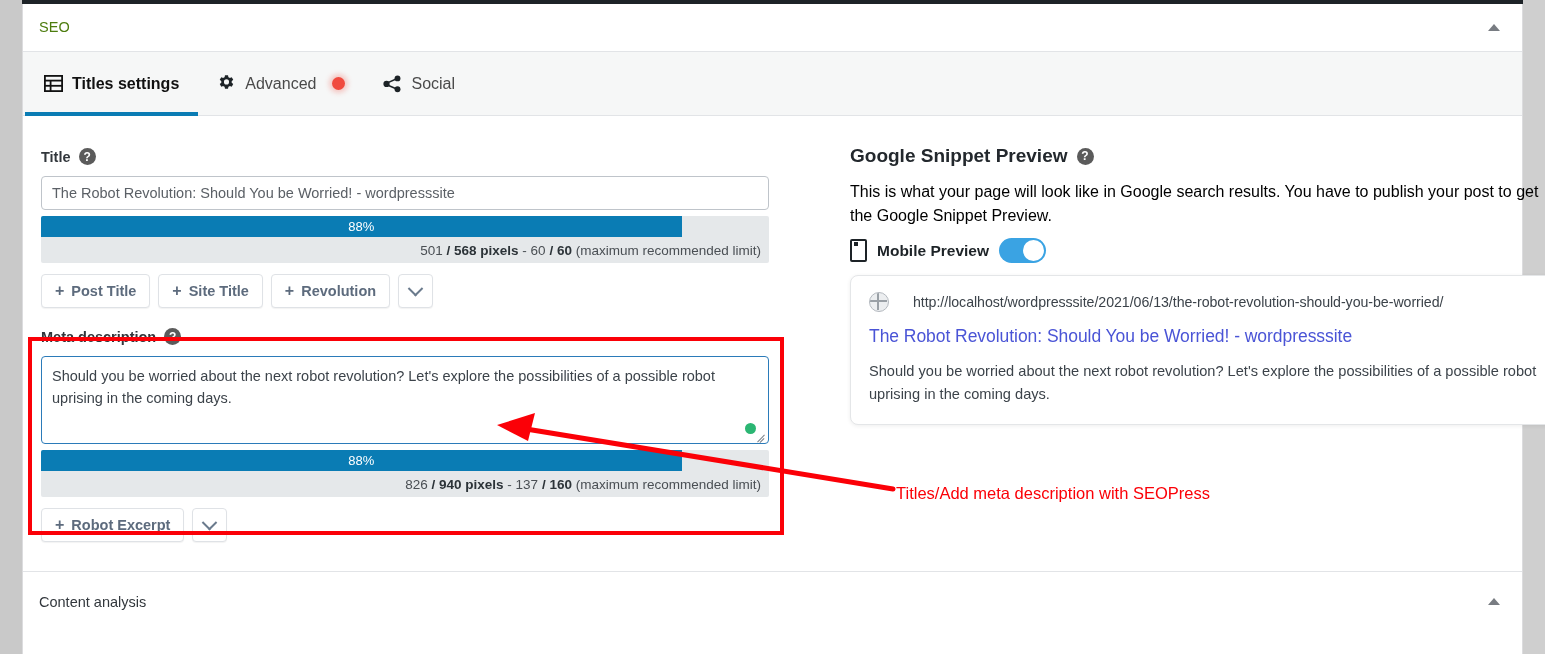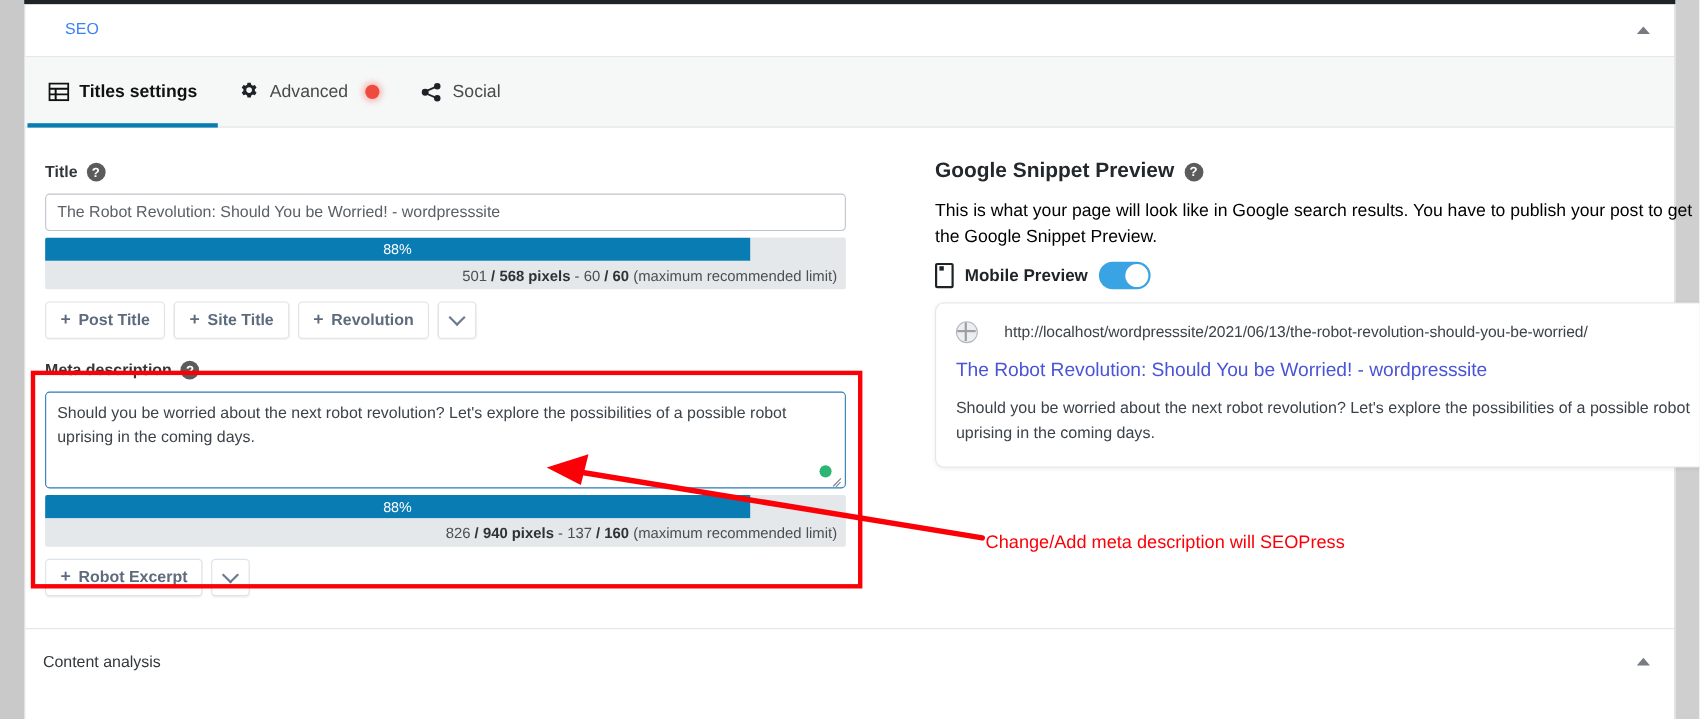--- a/index.html
+++ b/index.html
@@ -58,23 +58,22 @@
     position: relative;
     height: 48px;
     border-bottom: 1px solid #e2e4e7;
     box-sizing: border-box;
   }
   .panel-title {
     position: absolute;
     left: 16px;
     top: 15px;
     font-size: 14.5px;
-    color: #3b82f6;
+    color: #4d7c0f;
     letter-spacing: .1px;
-    margin-left: 20px;
   }
   .collapse-caret {
     position: absolute;
     right: 22px;
     top: 20px;
     width: 0; height: 0;
     border-left: 6px solid transparent;
     border-right: 6px solid transparent;
     border-bottom: 7px solid #787c82;
   }
@@ -598,15 +597,15 @@
 
   </div>
 
   <div class="annot-box" style="left:28px; top:337px; width:756px; height:198px;"></div>
 
   <svg class="annot-arrow">
     <line x1="893" y1="489" x2="520" y2="428" stroke="#fb0007" stroke-width="5" stroke-linecap="round"></line>
     <polygon points="497,425 535,413 528,441" fill="#fb0007"></polygon>
   </svg>
 
-  <div class="annot-text" style="left:896px; top:484px;">Change/Add meta description will SEOPress</div>
+  <div class="annot-text" style="left:896px; top:484px;">Titles/Add meta description with SEOPress</div>
 
 </div>
 
 </body></html>

